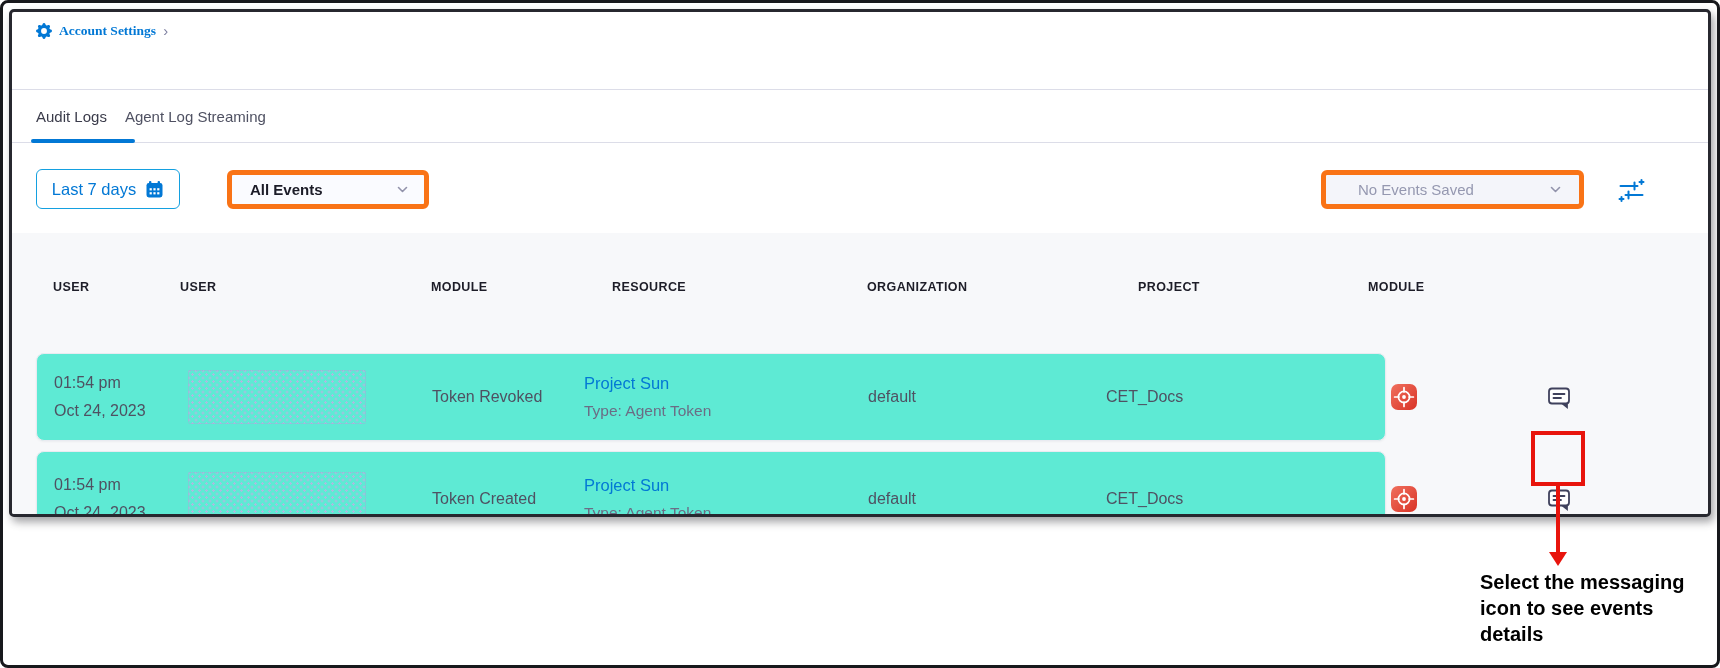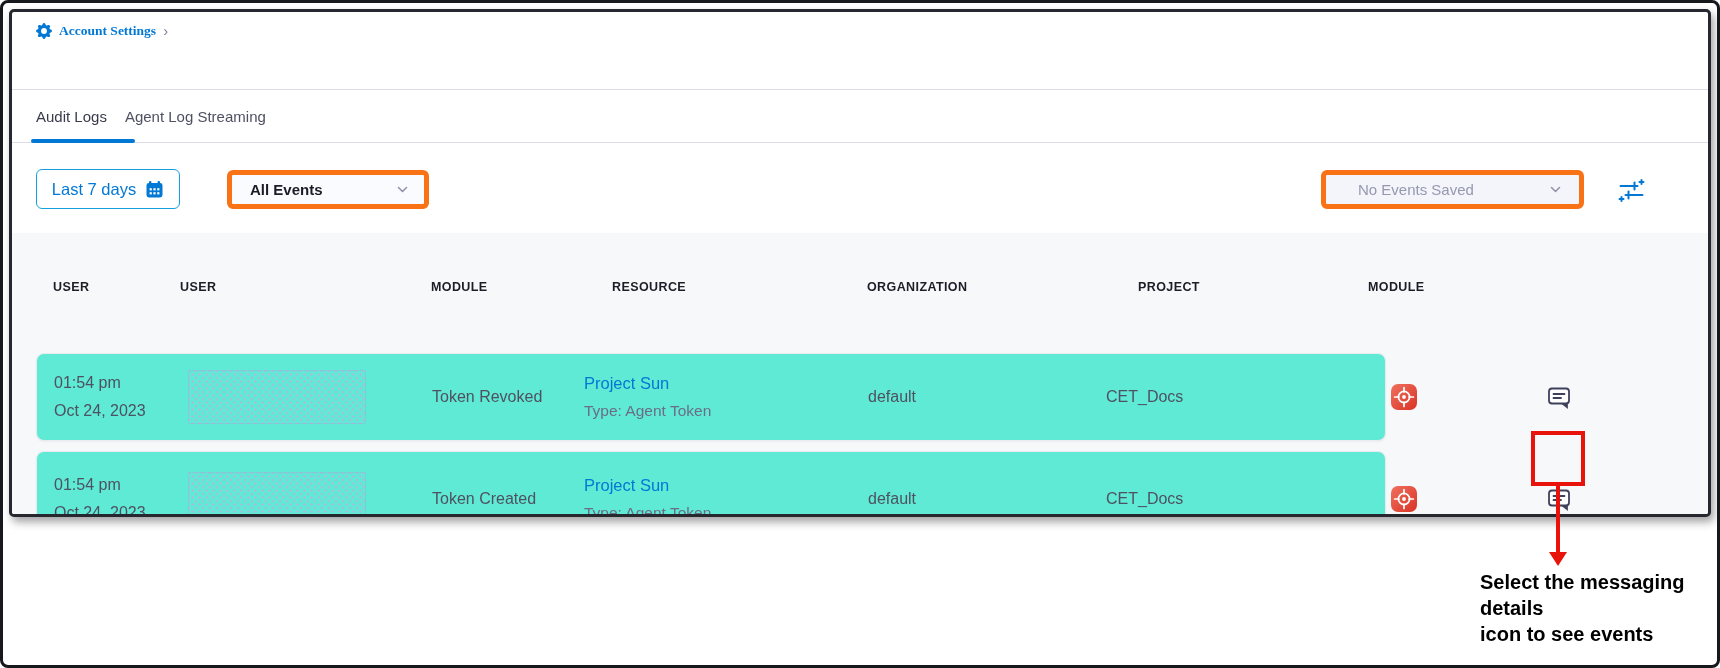--- a/index.html
+++ b/index.html
@@ -265,16 +265,16 @@
         </div>
       </div>
     </div>
   </div>
 
   <div class="ann-box"></div>
   <div class="ann-line"></div>
   <div class="ann-head"></div>
   <div class="ann-text">
     <div>Select the messaging</div>
+    <div>icon to see events</div>
     <div>details</div>
-    <div>icon to see events</div>
   </div>
 </div>
 
 </body></html>

